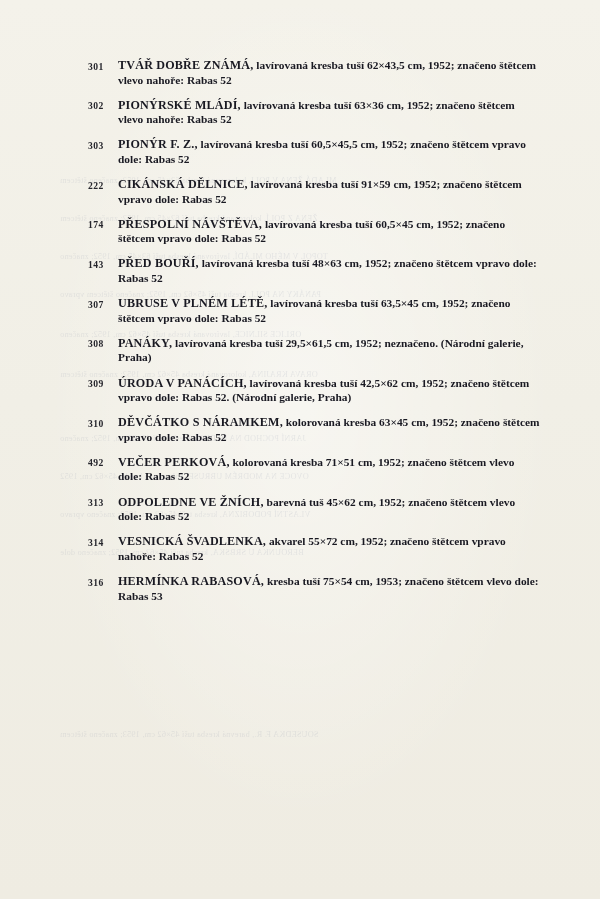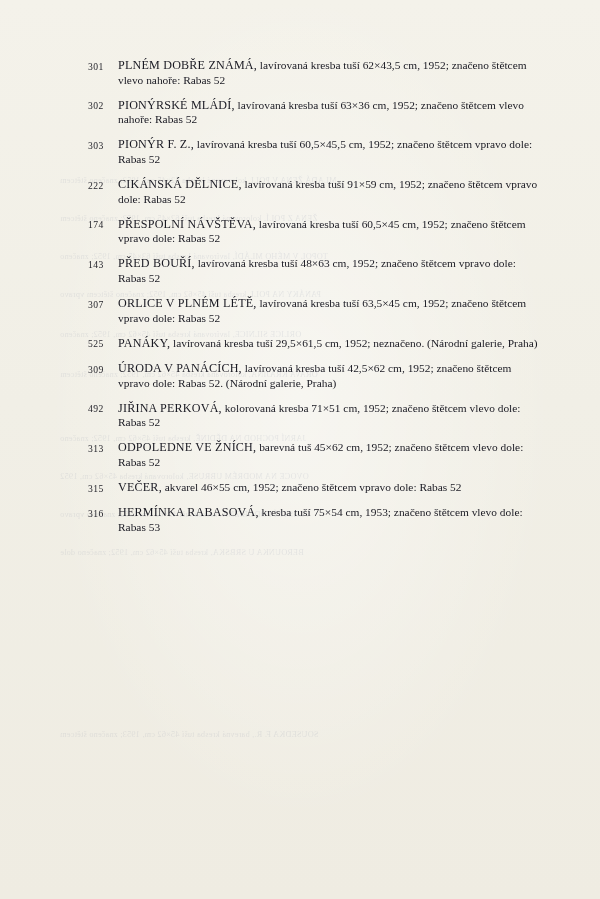--- a/index.html
+++ b/index.html
@@ -42,20 +42,21 @@
   .page {
     position: absolute;
     inset: 0;
     padding: 0;
   }
   .entries {
     position: absolute;
     left: 88px;
     top: 58px;
     width: 452px;
+    font-weight: bold;
   }
   .entry {
     display: flex;
     align-items: flex-start;
     margin-bottom: 10.5px;
   }
   .num {
     width: 30px;
     flex: 0 0 30px;
     text-align: left;
@@ -94,21 +95,21 @@
   <div class="bleed-line" style="left:60px; top:510px;">VLASTNÍ PODOBIZNA, kresba tuší 45×62 cm, 1952; značeno vpravo</div>
   <div class="bleed-line" style="left:60px; top:548px;">BEROUNKA U SRBSKA, kresba tuší 45×62 cm, 1952; značeno dole</div>
   <div class="bleed-line" style="left:60px; top:730px;">SOUSEDKA F. R., barevná kresba tuší 45×62 cm, 1953; značeno štětcem</div>
 </div>
 
 <div class="page">
   <div class="entries">
 
     <div class="entry">
       <div class="num">301</div>
-      <div class="body"><span class="sc">PLNÉM DOBŘE ZNÁMÁ,</span><span> lavírovaná kresba tuší 62×43,5 cm, 1952; značeno štětcem vlevo nahoře: Rabas 52</span></div>
+      <div class="body"><span class="sc">TVÁŘ DOBŘE ZNÁMÁ,</span><span> lavírovaná kresba tuší 62×43,5 cm, 1952; značeno štětcem vlevo nahoře: Rabas 52</span></div>
     </div>
 
     <div class="entry">
       <div class="num">302</div>
       <div class="body"><span class="sc">PIONÝRSKÉ MLÁDÍ,</span><span> lavírovaná kresba tuší 63×36 cm, 1952; značeno štětcem vlevo nahoře: Rabas 52</span></div>
     </div>
 
     <div class="entry">
       <div class="num">303</div>
       <div class="body"><span class="sc">PIONÝR F. Z.,</span><span> lavírovaná kresba tuší 60,5×45,5 cm, 1952; značeno štětcem vpravo dole: Rabas 52</span></div>
@@ -124,50 +125,54 @@
       <div class="body"><span class="sc">PŘESPOLNÍ NÁVŠTĚVA,</span><span> lavírovaná kresba tuší 60,5×45 cm, 1952; značeno štětcem vpravo dole: Rabas 52</span></div>
     </div>
 
     <div class="entry">
       <div class="num">143</div>
       <div class="body"><span class="sc">PŘED BOUŘÍ,</span><span> lavírovaná kresba tuší 48×63 cm, 1952; značeno štětcem vpravo dole: Rabas 52</span></div>
     </div>
 
     <div class="entry">
       <div class="num">307</div>
-      <div class="body"><span class="sc">ORLICE V PLNÉM LÉTĚ,</span><span> lavírovaná kresba tuší 63,5×45 cm, 1952; značeno štětcem vpravo dole: Rabas 52</span></div>
+      <div class="body"><span class="sc">UBRUSE V PLNÉM LÉTĚ,</span><span> lavírovaná kresba tuší 63,5×45 cm, 1952; značeno štětcem vpravo dole: Rabas 52</span></div>
     </div>
 
     <div class="entry">
-      <div class="num">525</div>
+      <div class="num">308</div>
       <div class="body"><span class="sc">PANÁKY,</span><span> lavírovaná kresba tuší 29,5×61,5 cm, 1952; neznačeno. (Národní galerie, Praha)</span></div>
     </div>
 
     <div class="entry">
       <div class="num">309</div>
       <div class="body"><span class="sc">ÚRODA V PANÁCÍCH,</span><span> lavírovaná kresba tuší 42,5×62 cm, 1952; značeno štětcem vpravo dole: Rabas 52. (Národní galerie, Praha)</span></div>
     </div>
 
+    <div class="entry">
+      <div class="num">310</div>
+      <div class="body"><span class="sc">DĚVČÁTKO S NÁRAMKEM,</span><span> kolorovaná kresba 63×45 cm, 1952; značeno štětcem vpravo dole: Rabas 52</span></div>
+    </div>
 
     <div class="entry">
       <div class="num">492</div>
-      <div class="body"><span class="sc">JIŘINA PERKOVÁ,</span><span> kolorovaná kresba 71×51 cm, 1952; značeno štětcem vlevo dole: Rabas 52</span></div>
+      <div class="body"><span class="sc">VEČER PERKOVÁ,</span><span> kolorovaná kresba 71×51 cm, 1952; značeno štětcem vlevo dole: Rabas 52</span></div>
     </div>
 
 
     <div class="entry">
       <div class="num">313</div>
       <div class="body"><span class="sc">ODPOLEDNE VE ŽNÍCH,</span><span> barevná tuš 45×62 cm, 1952; značeno štětcem vlevo dole: Rabas 52</span></div>
     </div>
 
+    <div class="entry">
+      <div class="num">314</div>
+      <div class="body"><span class="sc">VESNICKÁ ŠVADLENKA,</span><span> akvarel 55×72 cm, 1952; značeno štětcem vpravo nahoře: Rabas 52</span></div>
+    </div>
 
-    <div class="entry">
-      <div class="num">315</div>
-      <div class="body"><span class="sc">VEČER,</span><span> akvarel 46×55 cm, 1952; značeno štětcem vpravo dole: Rabas 52</span></div>
-    </div>
 
     <div class="entry">
       <div class="num">316</div>
       <div class="body"><span class="sc">HERMÍNKA RABASOVÁ,</span><span> kresba tuší 75×54 cm, 1953; značeno štětcem vlevo dole: Rabas 53</span></div>
     </div>
 
   </div>
 </div>
 
 </body></html>

